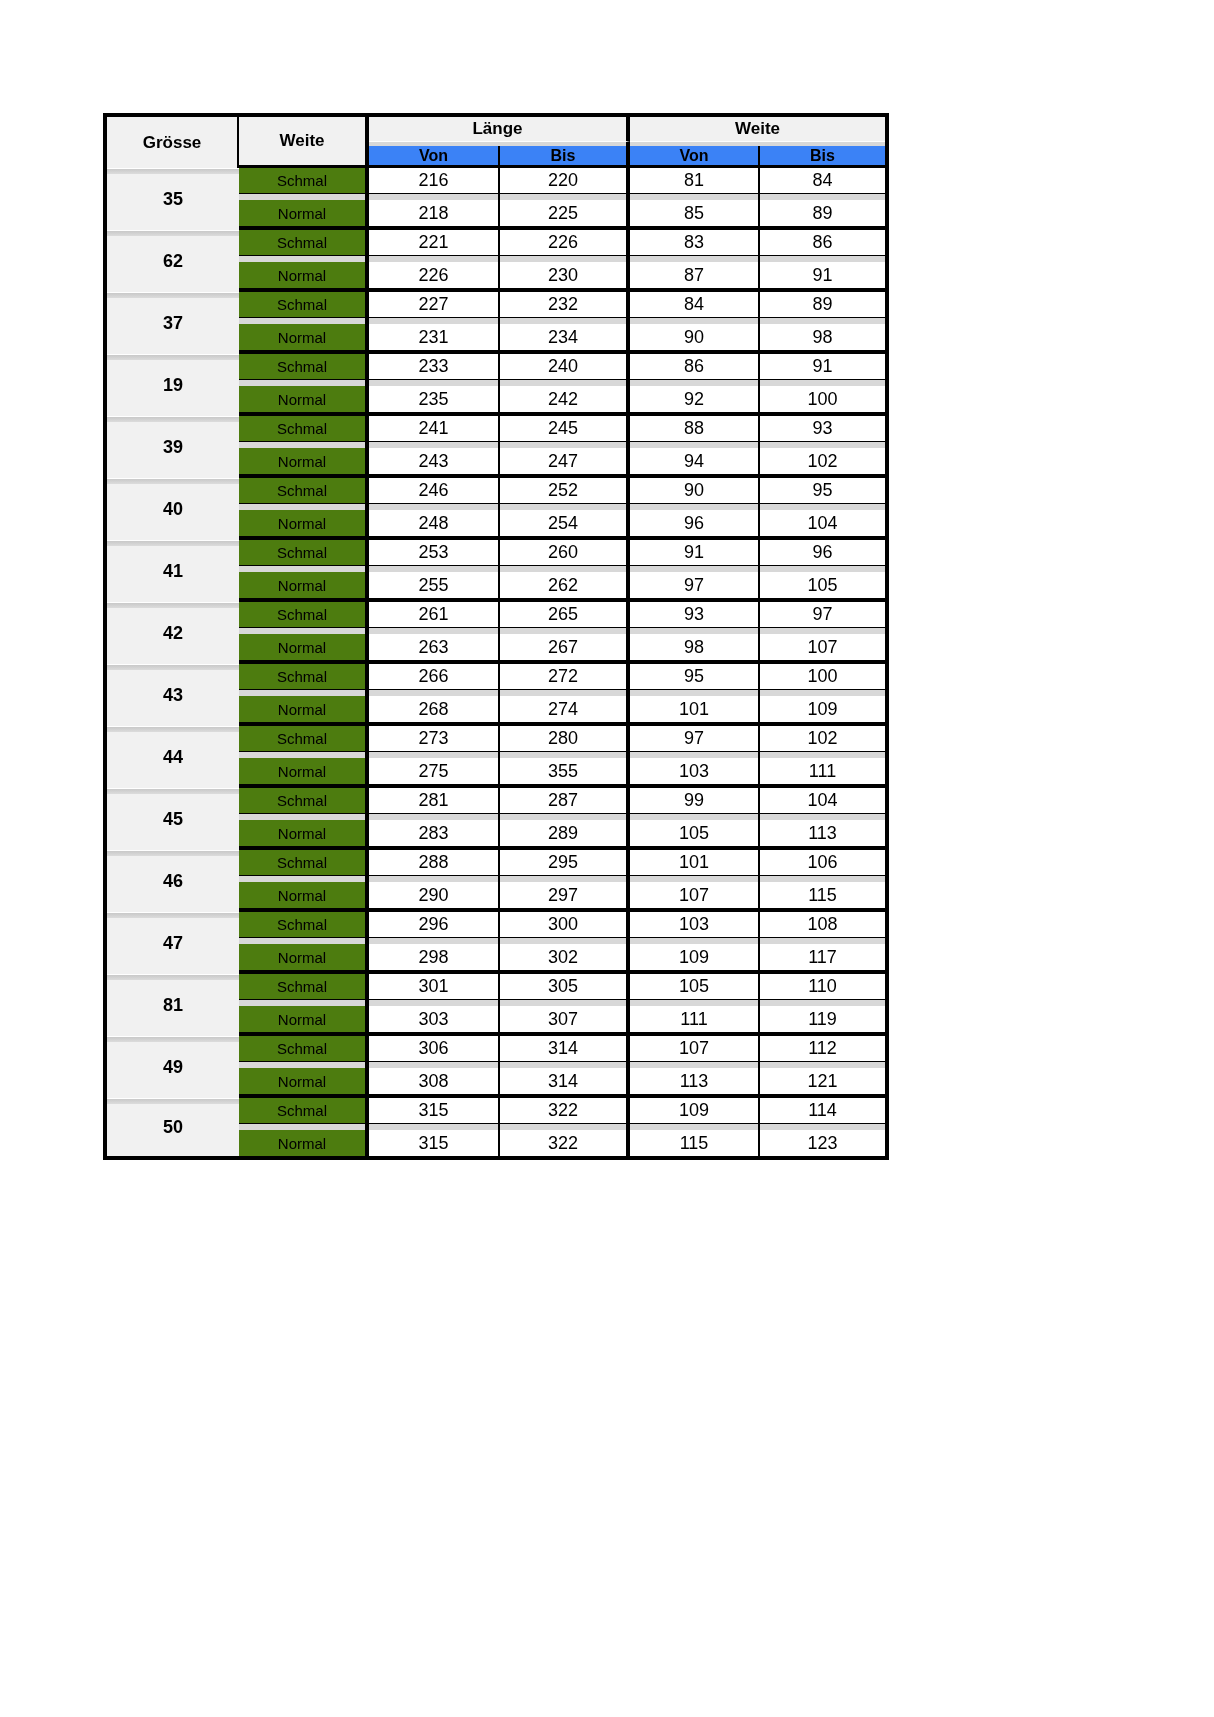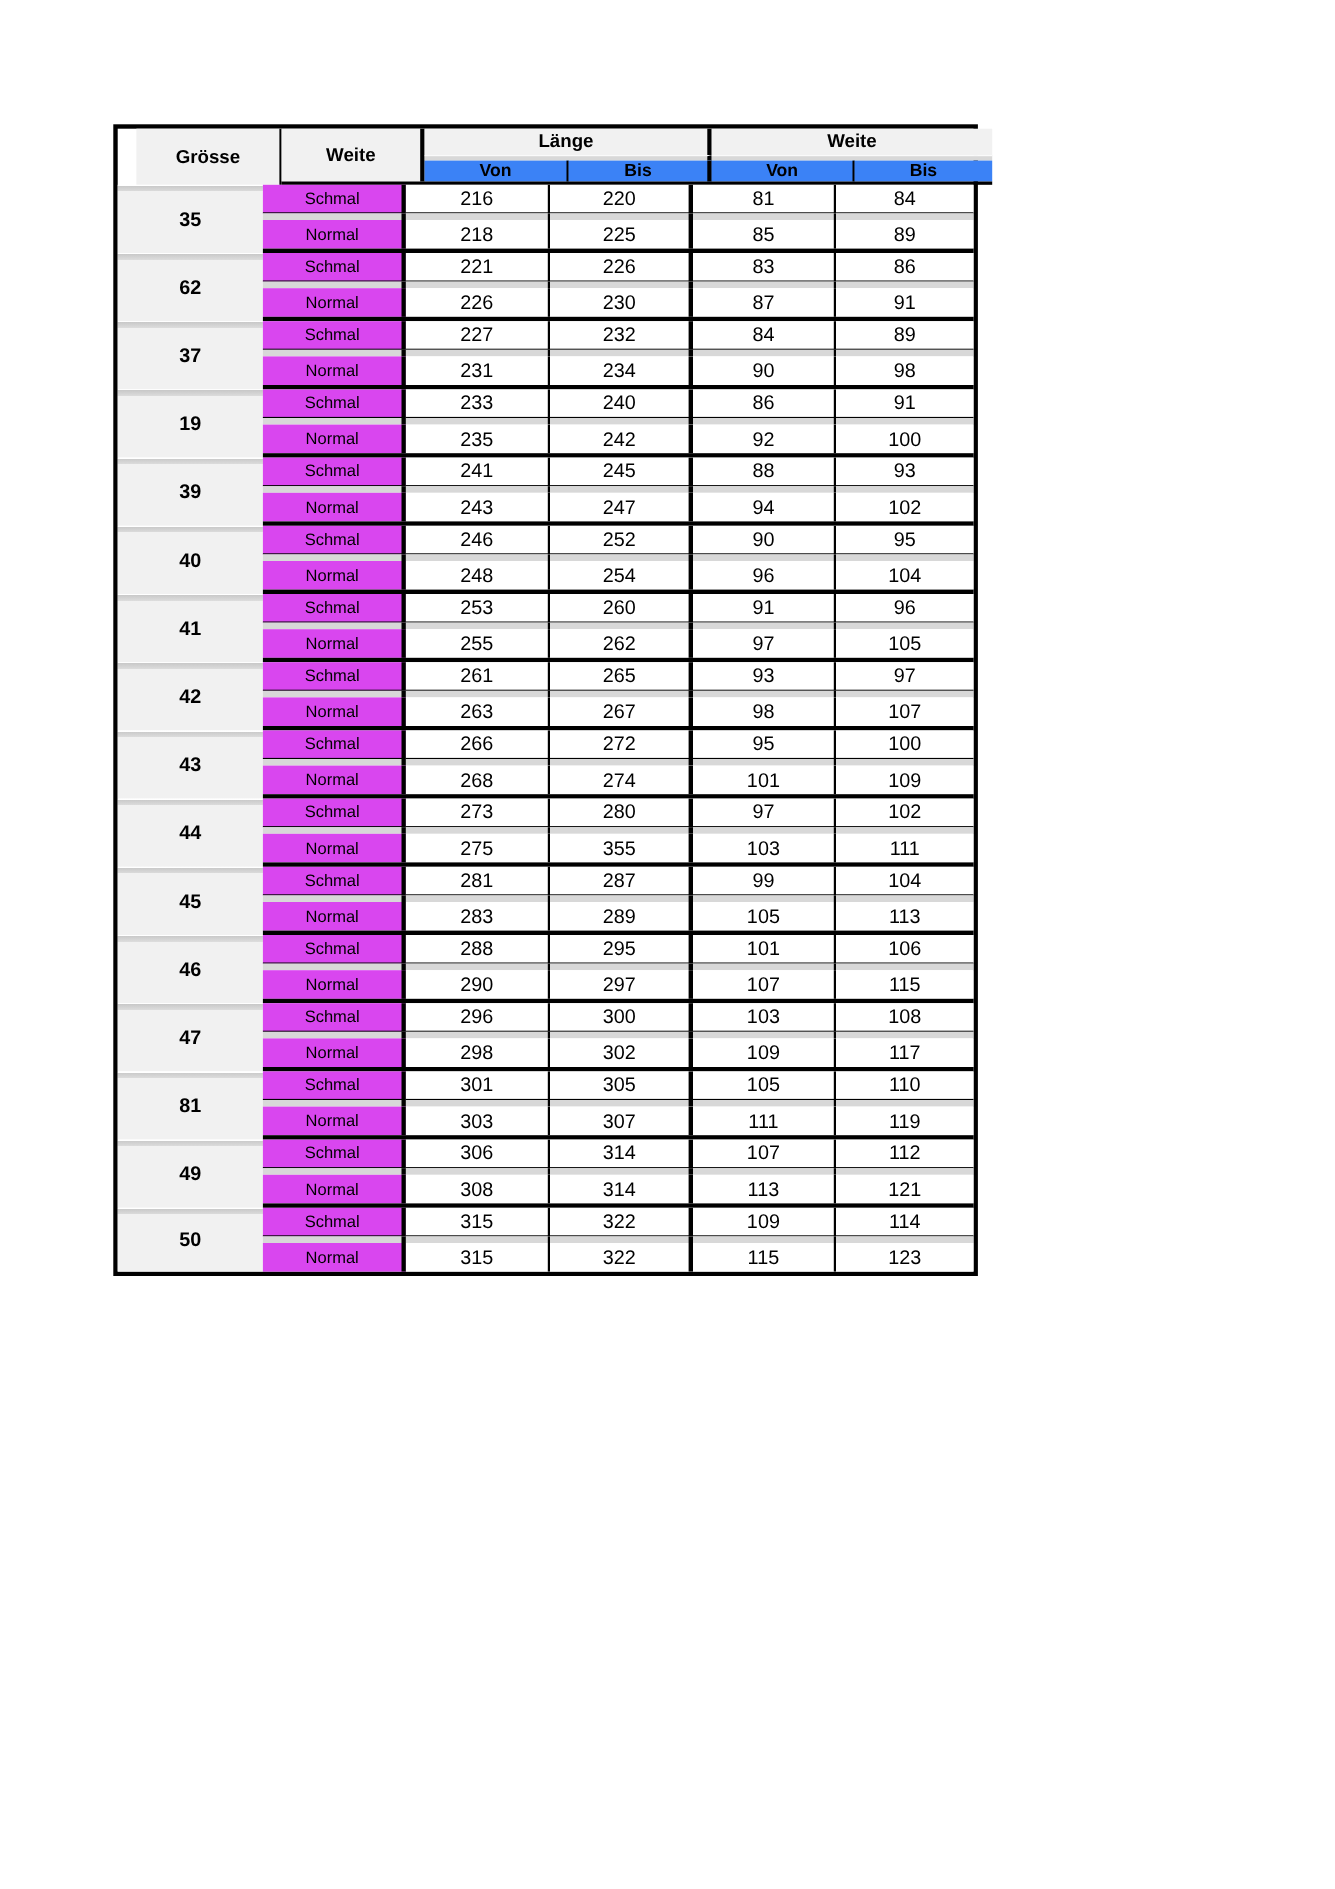--- a/index.html
+++ b/index.html
@@ -23,21 +23,21 @@
     width: 786px;
     box-sizing: border-box;
     border: 4px solid #000;
     background: #ffffff;
   }
 
   .hdr, .grp {
     display: grid;
     grid-template-columns: 132px 130px 131px 130px 130px 125px;
   }
-  .hdr { grid-template-rows: 24px 5px 19px 3px; padding-left: 17px; }
+  .hdr { grid-template-rows: 24px 5px 19px 3px; }
   .grp { grid-template-rows: 26px 6px 26px 4px; }
   .grp.last { grid-template-rows: 26px 6px 26px; }
 
   .c {
     display: flex;
     align-items: center;
     justify-content: center;
     box-sizing: border-box;
     overflow: hidden;
     white-space: nowrap;
@@ -93,21 +93,21 @@
   
   .g-size {
     grid-column: 1; grid-row: 1 / -1;
     background: linear-gradient(to bottom,
       #ffffff 0, #ffffff 1px,
       #c9c9c9 1px, #dcdcdc 6px,
       #f1f1f1 6px);
     font-weight: bold; font-size: 18px;
   }
   .wlabel {
-    background: #d946ef;
+    background: #4d7c0f;
     font-size: 15px;
   }
   .num {
     background: #ffffff;
     font-size: 18px;
   }
   .r1.bb { border-bottom: 1px solid #000; }
   .spacer { background: #d8d8d8; }
   .gbar {
     grid-row: 4; grid-column: 2 / 7;

